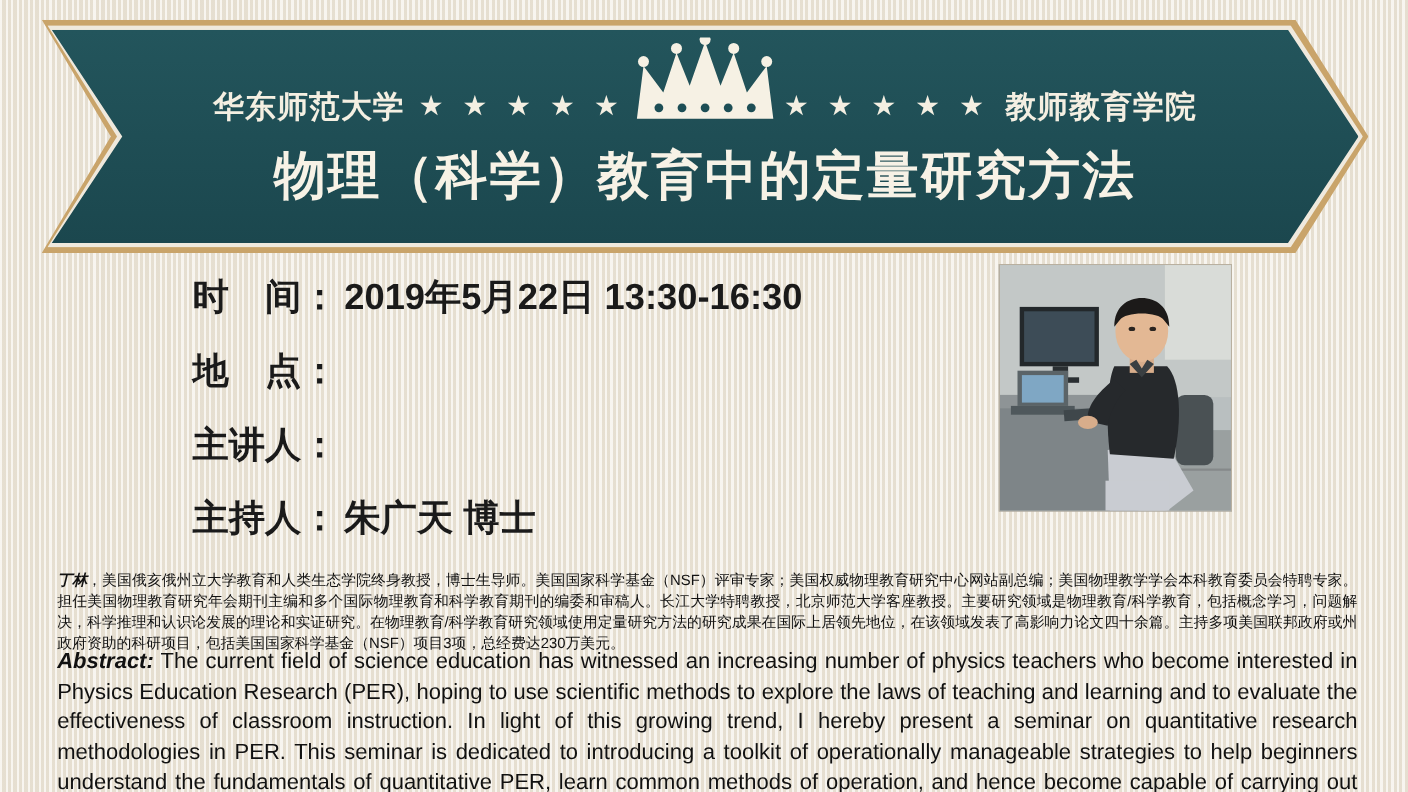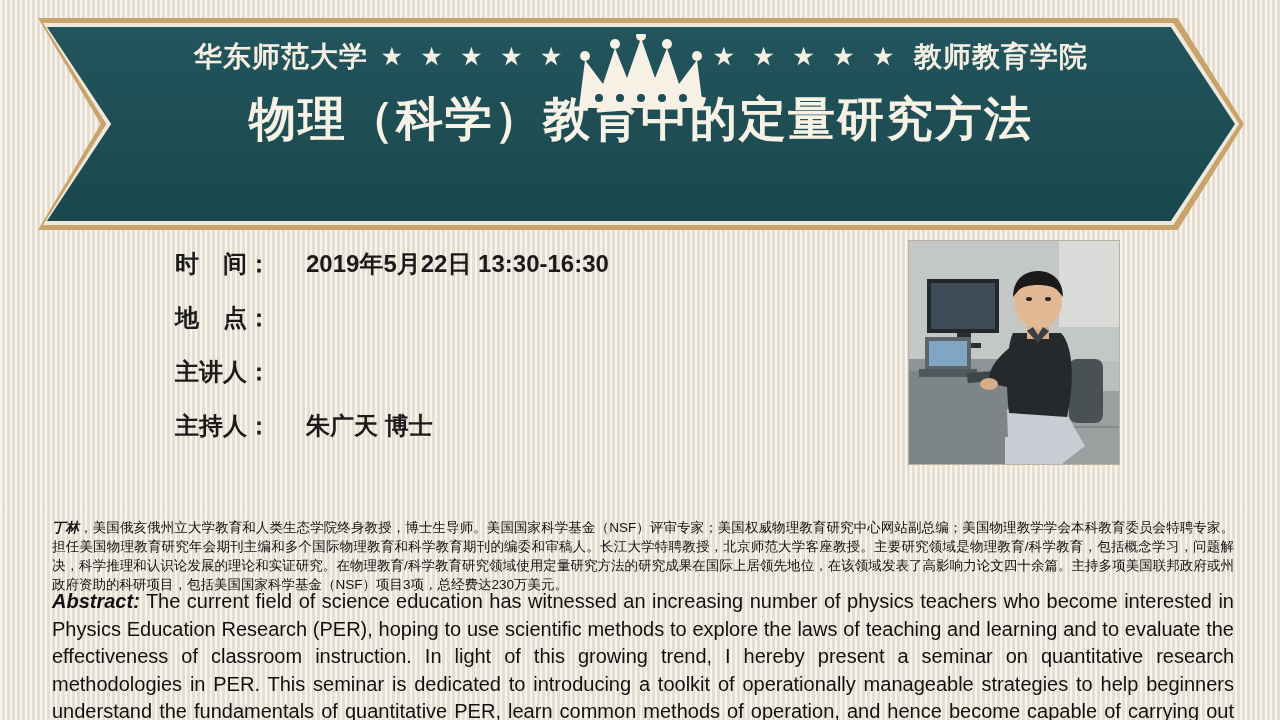--- a/index.html
+++ b/index.html
@@ -46,21 +46,21 @@
     background: linear-gradient(180deg,#23555c 0%, #1b474e 100%);
     clip-path: polygon(0% 0%, 94.6% 0%, 100% 50%, 94.6% 100%, 0% 100%, 5.4% 50%);
   }
   .banner-content {
     position: absolute;
     inset: 0;
     display: flex;
     flex-direction: column;
     align-items: center;
     justify-content: flex-start;
-    padding-top: 16px;
+    padding-top: 56px;
     color: #f4efe2;
   }
   .org-row {
     display: flex;
     align-items: center;
     justify-content: center;
     gap: 14px;
     font-size: 28px;
     font-weight: bold;
     letter-spacing: 1px;
@@ -103,28 +103,28 @@
   
   .info {
     position: absolute;
     top: 248px;
     left: 175px;
     width: 720px;
   }
   .info-line {
     display: flex;
     align-items: baseline;
-    font-size: 24px;
+    font-size: 33px;
     font-weight: bold;
     color: #1a1a1a;
     margin-bottom: 22px;
     white-space: nowrap;
   }
   .info-label { letter-spacing: 0px; }
-  .info-value { margin-left: 6px; padding-left: 29px; }
+  .info-value { margin-left: 6px; }
 
   
   .photo {
     position: absolute;
     top: 240px;
     left: 908px;
     width: 212px;
     height: 225px;
     overflow: hidden;
     background: #9aa3a8;

